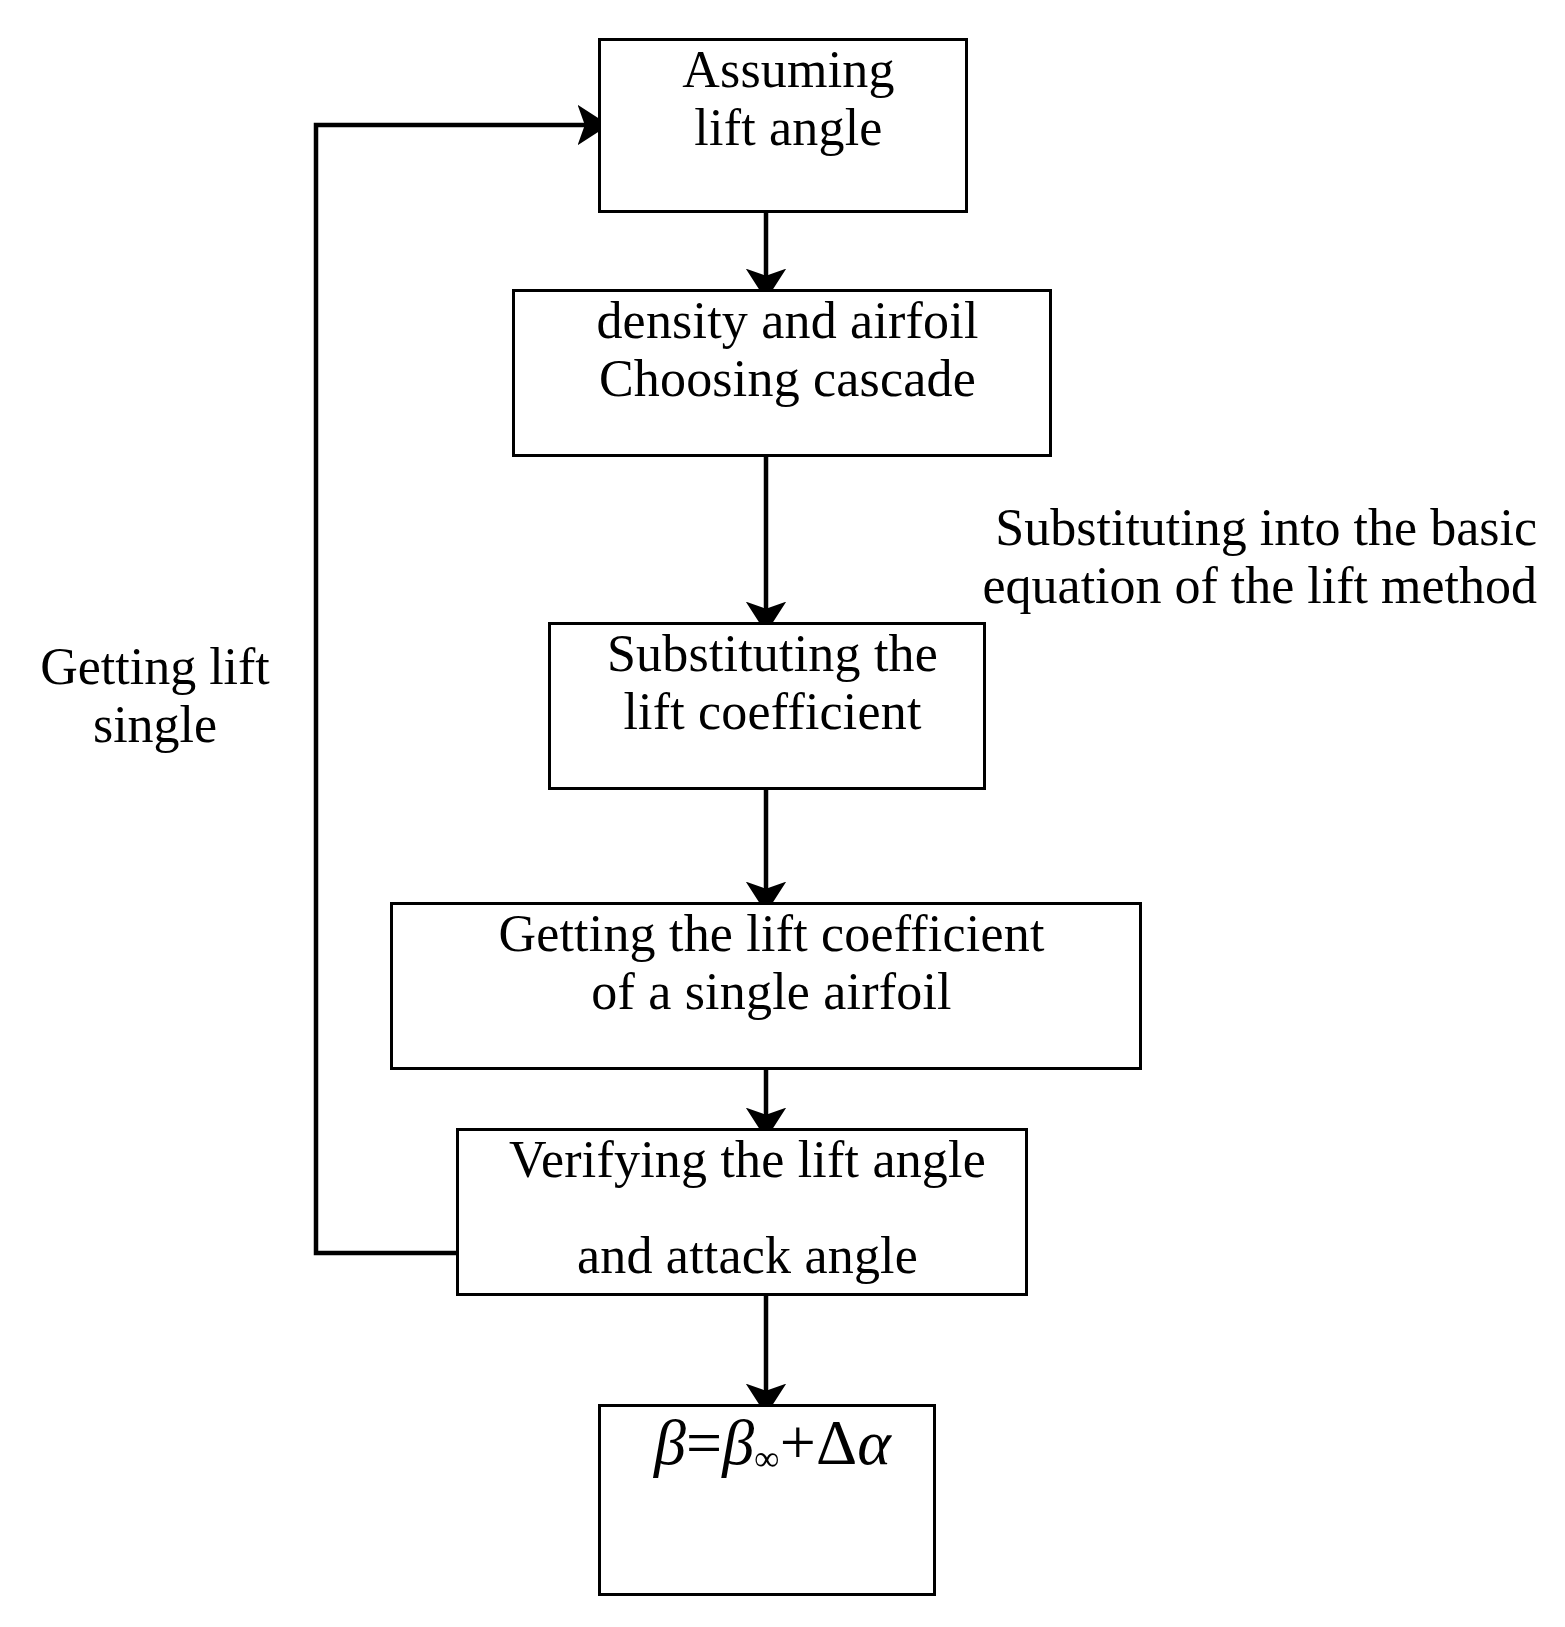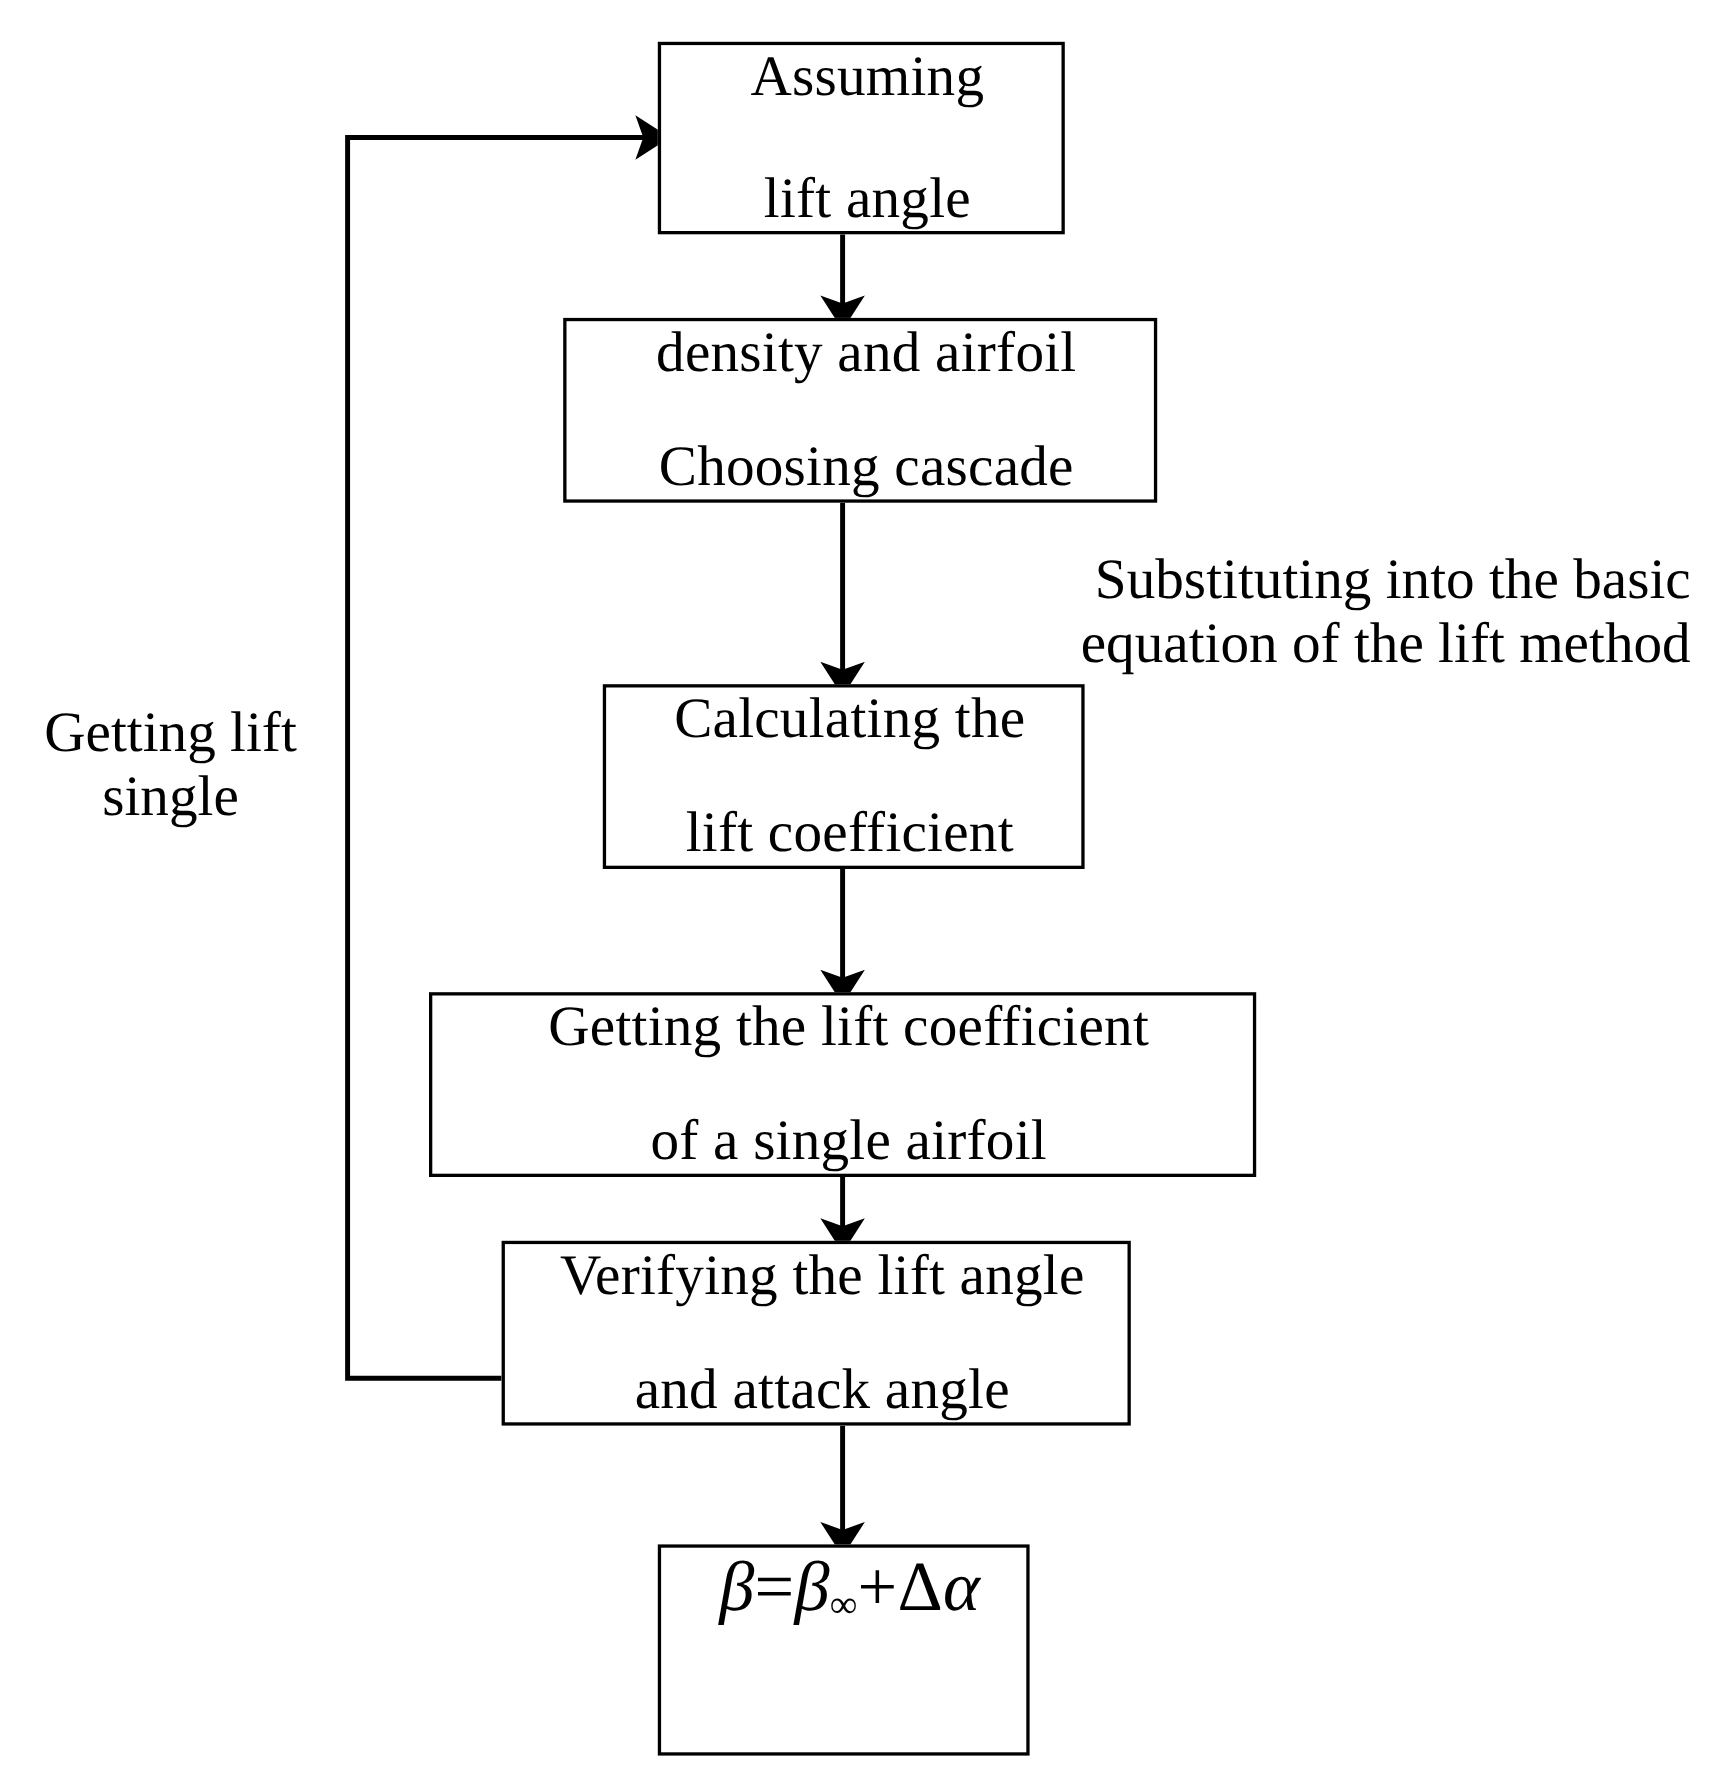--- a/index.html
+++ b/index.html
@@ -19,21 +19,21 @@
     overflow: hidden;
   }
   .node {
     position: absolute;
     box-sizing: border-box;
     border: 3px solid #000000;
     background: #ffffff;
     display: flex;
     flex-direction: column;
     align-items: center;
-    justify-content: space-between;
+    justify-content: flex-start;
     text-align: center;
     line-height: 1.12;
     font-size: 52px;
     letter-spacing: 0.2px;
     padding-left: 11px;
   }
   .node .ln {
     display: block;
     white-space: nowrap;
   }
@@ -103,21 +103,21 @@
     <span class="ln">Assuming</span>
     <span class="ln">lift angle</span>
   </div>
 
   <div class="node" style="left:512px; top:289px; width:540px; height:168px;">
     <span class="ln">density and airfoil</span>
     <span class="ln">Choosing cascade</span>
   </div>
 
   <div class="node" style="left:548px; top:622px; width:438px; height:168px;">
-    <span class="ln">Calculating the</span>
+    <span class="ln">Substituting the</span>
     <span class="ln">lift coefficient</span>
   </div>
 
   <div class="node" style="left:390px; top:902px; width:752px; height:168px;">
     <span class="ln">Getting the lift coefficient</span>
     <span class="ln">of a single airfoil</span>
   </div>
 
   <div class="node" style="left:456px; top:1128px; width:572px; height:168px;gap:38px;">
     <span class="ln">Verifying the lift angle</span>

